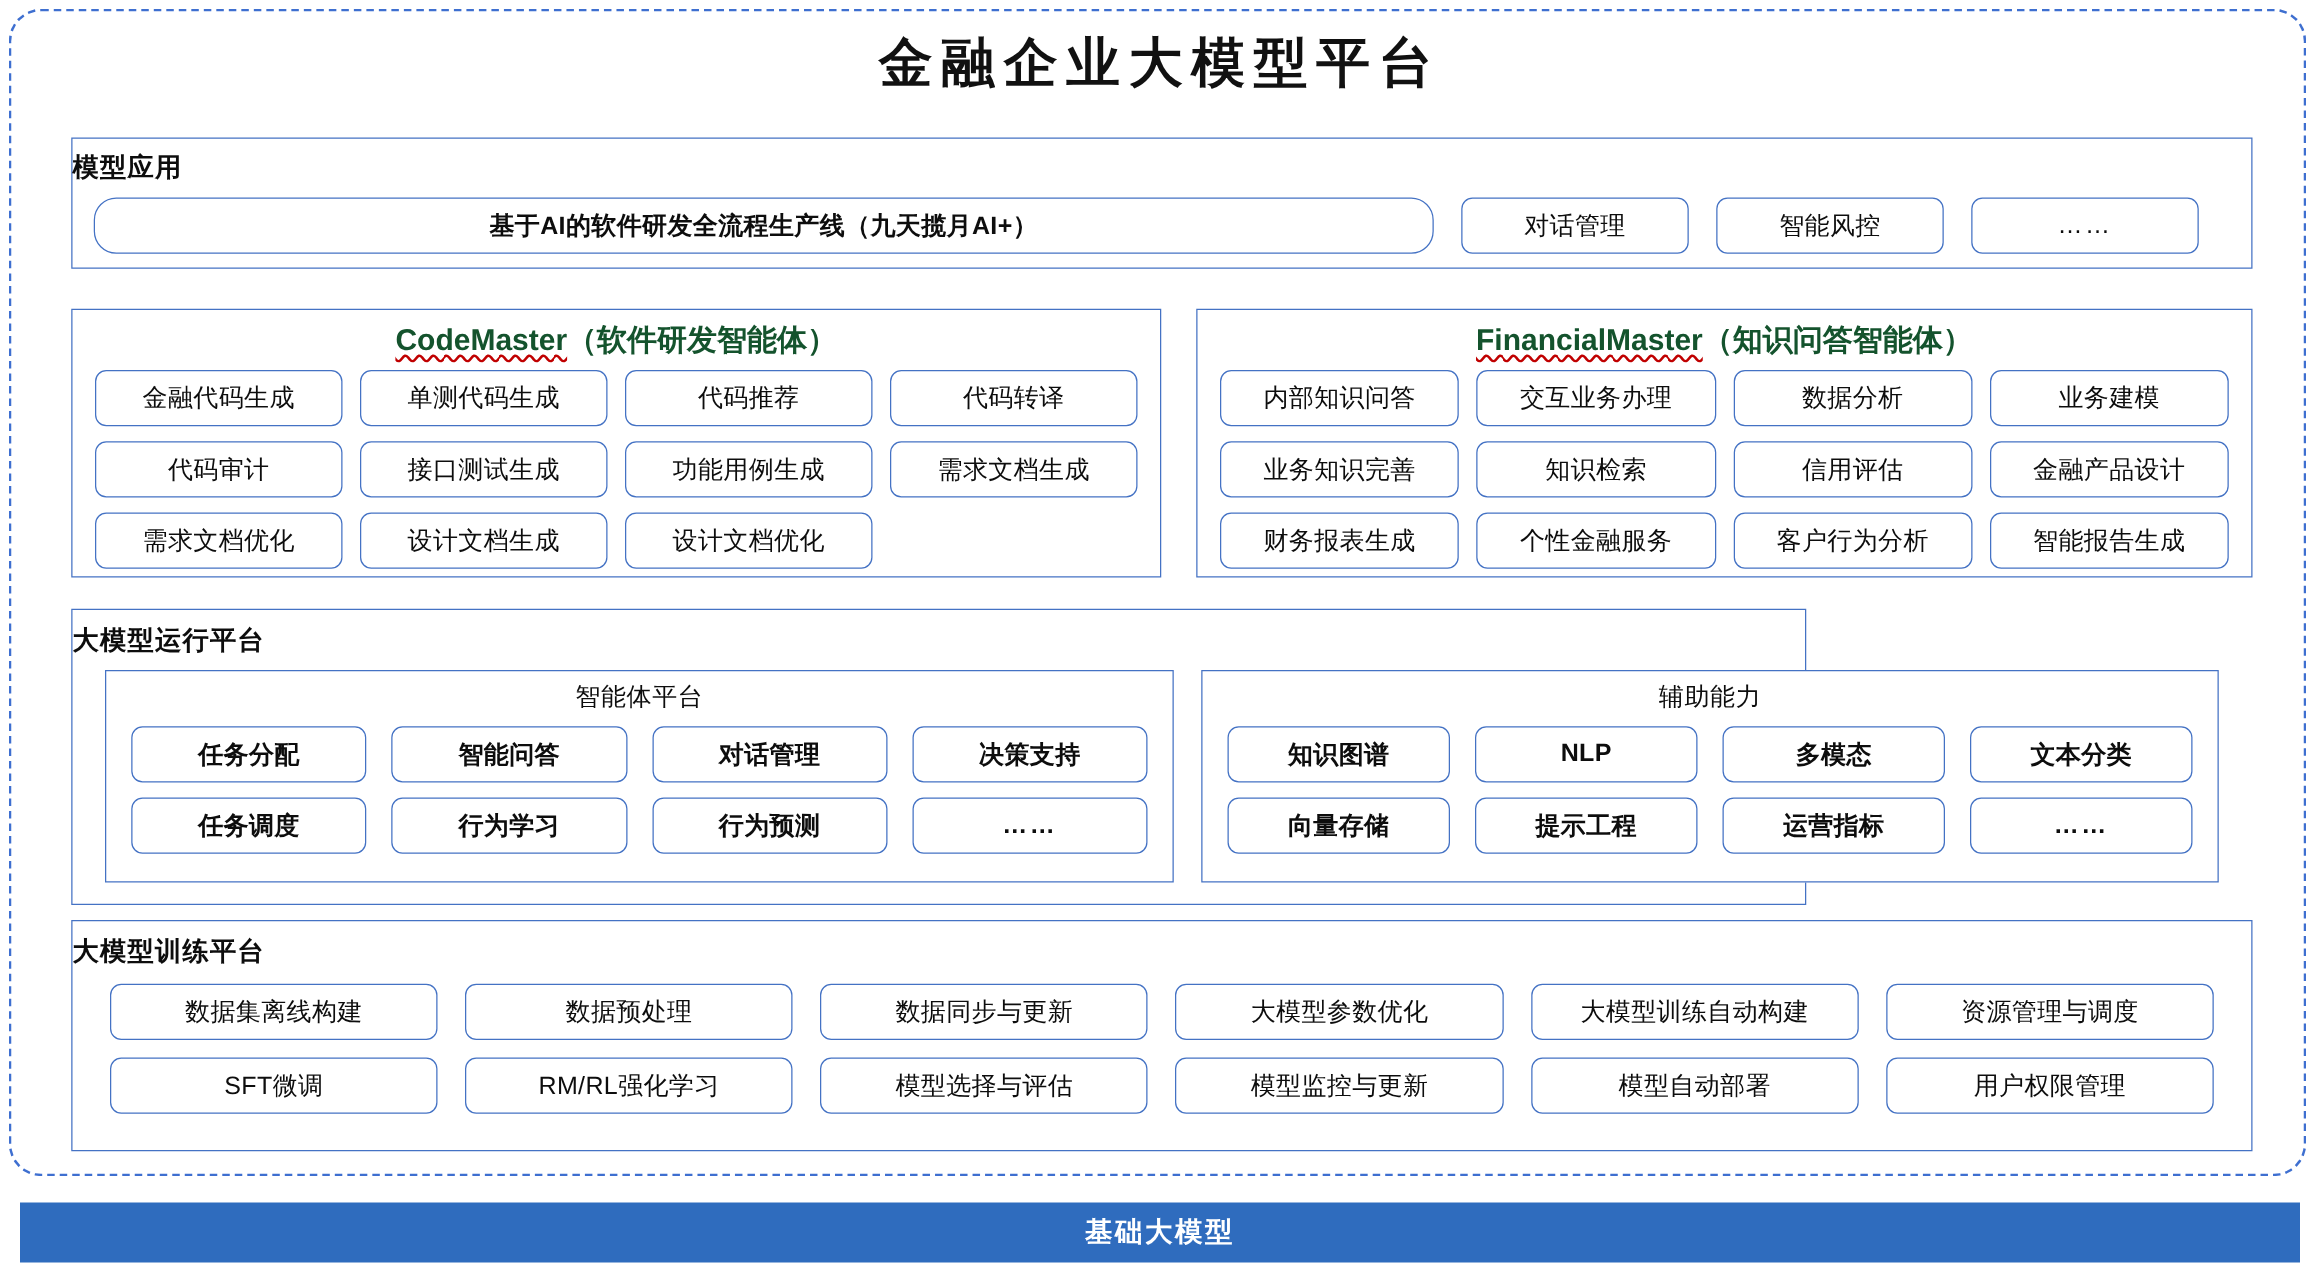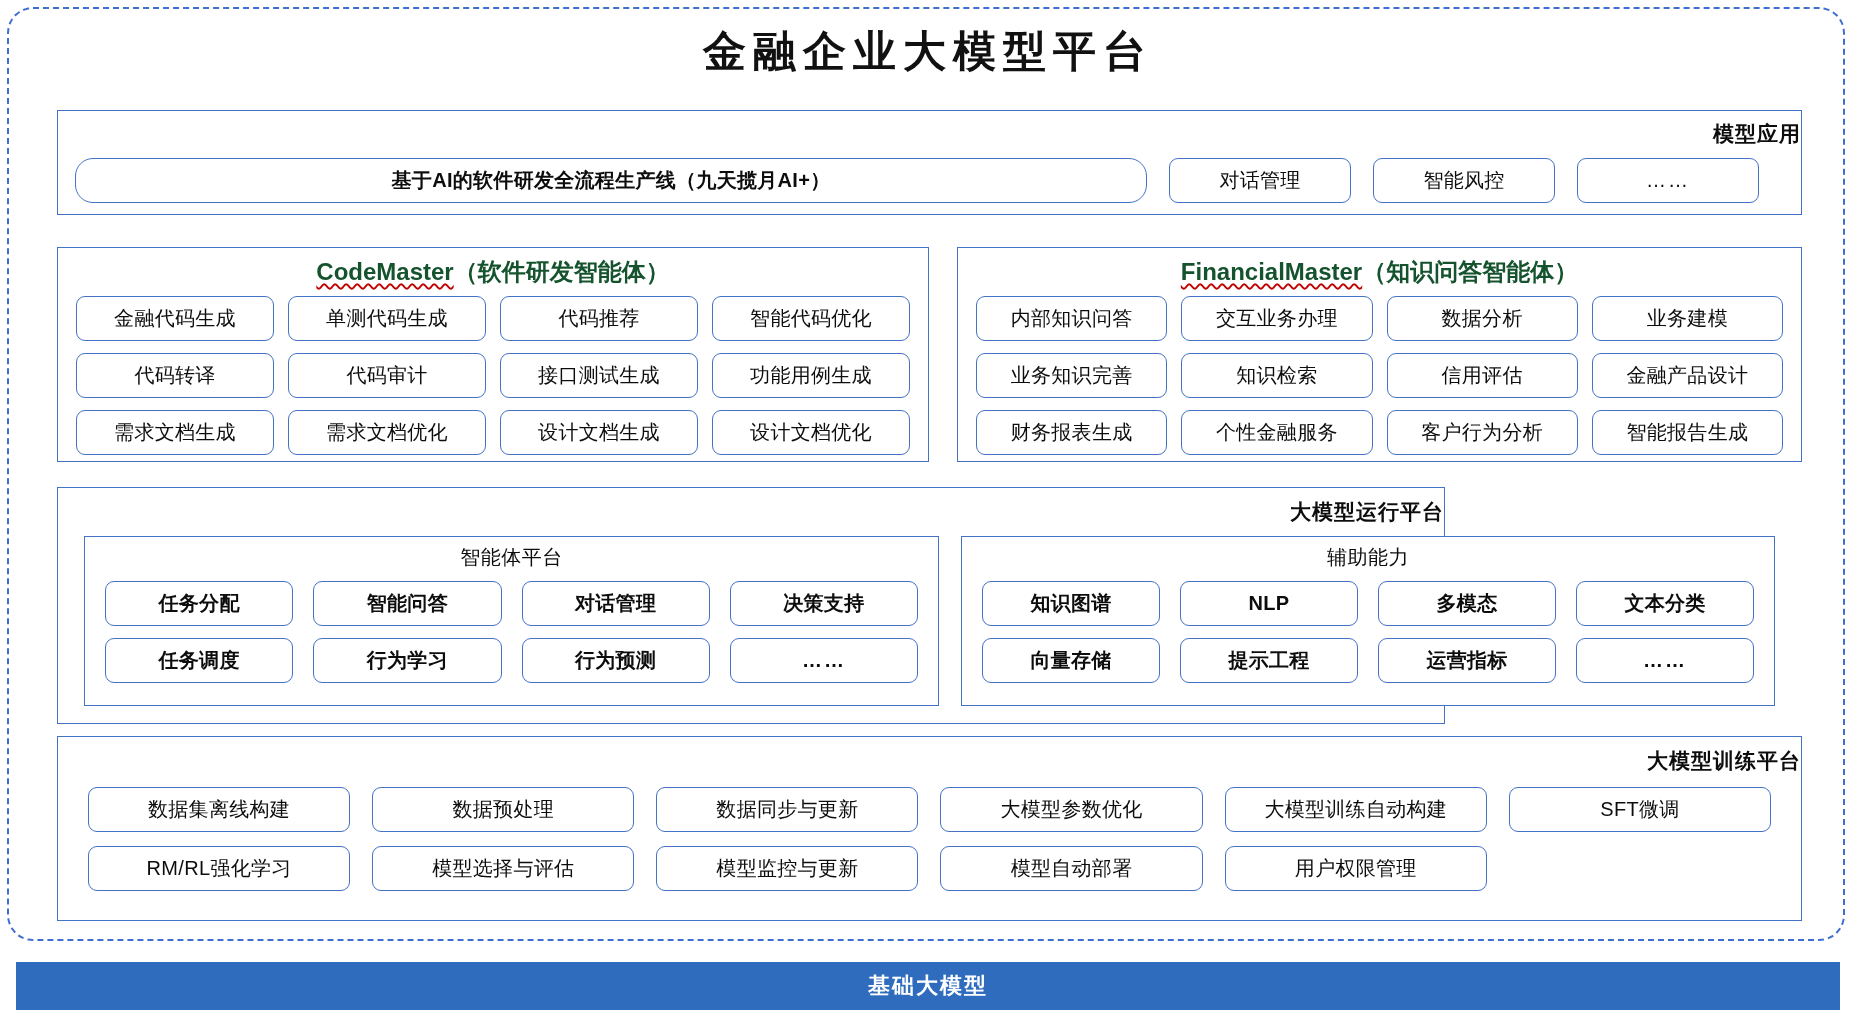--- a/index.html
+++ b/index.html
@@ -43,21 +43,21 @@
   }
 
   
   .panel {
     position: absolute;
     border: 1.6px solid #4472c4;
     box-sizing: border-box;
     background: #ffffff;
   }
   .panel-title {
-    text-align: right;
+    text-align: left;
     font-size: 21px;
     font-weight: 700;
     color: #0d0d0d;
     letter-spacing: 1px;
   }
   .subpanel-title {
     text-align: center;
     font-size: 20px;
     font-weight: 400;
     color: #0d0d0d;
@@ -233,21 +233,20 @@
 </div>
 
 <div class="panel agent-panel" id="codemaster-panel">
   <div class="agent-title">
     <span class="spellcheck">CodeMaster</span><span>（软件研发智能体）</span>
   </div>
   <div class="agent-grid">
     <div class="pill">金融代码生成</div>
     <div class="pill">单测代码生成</div>
     <div class="pill">代码推荐</div>
-    <div class="pill">智能代码优化</div>
     <div class="pill">代码转译</div>
     <div class="pill">代码审计</div>
     <div class="pill">接口测试生成</div>
     <div class="pill">功能用例生成</div>
     <div class="pill">需求文档生成</div>
     <div class="pill">需求文档优化</div>
     <div class="pill">设计文档生成</div>
     <div class="pill">设计文档优化</div>
   </div>
 </div>
@@ -305,20 +304,21 @@
 </div>
 
 <div class="panel" id="training-platform">
   <div class="panel-title">大模型训练平台</div>
   <div class="train-grid">
     <div class="pill">数据集离线构建</div>
     <div class="pill">数据预处理</div>
     <div class="pill">数据同步与更新</div>
     <div class="pill">大模型参数优化</div>
     <div class="pill">大模型训练自动构建</div>
+    <div class="pill">资源管理与调度</div>
     <div class="pill">SFT微调</div>
     <div class="pill">RM/RL强化学习</div>
     <div class="pill">模型选择与评估</div>
     <div class="pill">模型监控与更新</div>
     <div class="pill">模型自动部署</div>
     <div class="pill">用户权限管理</div>
   </div>
 </div>
 
 <div id="foundation-bar">

